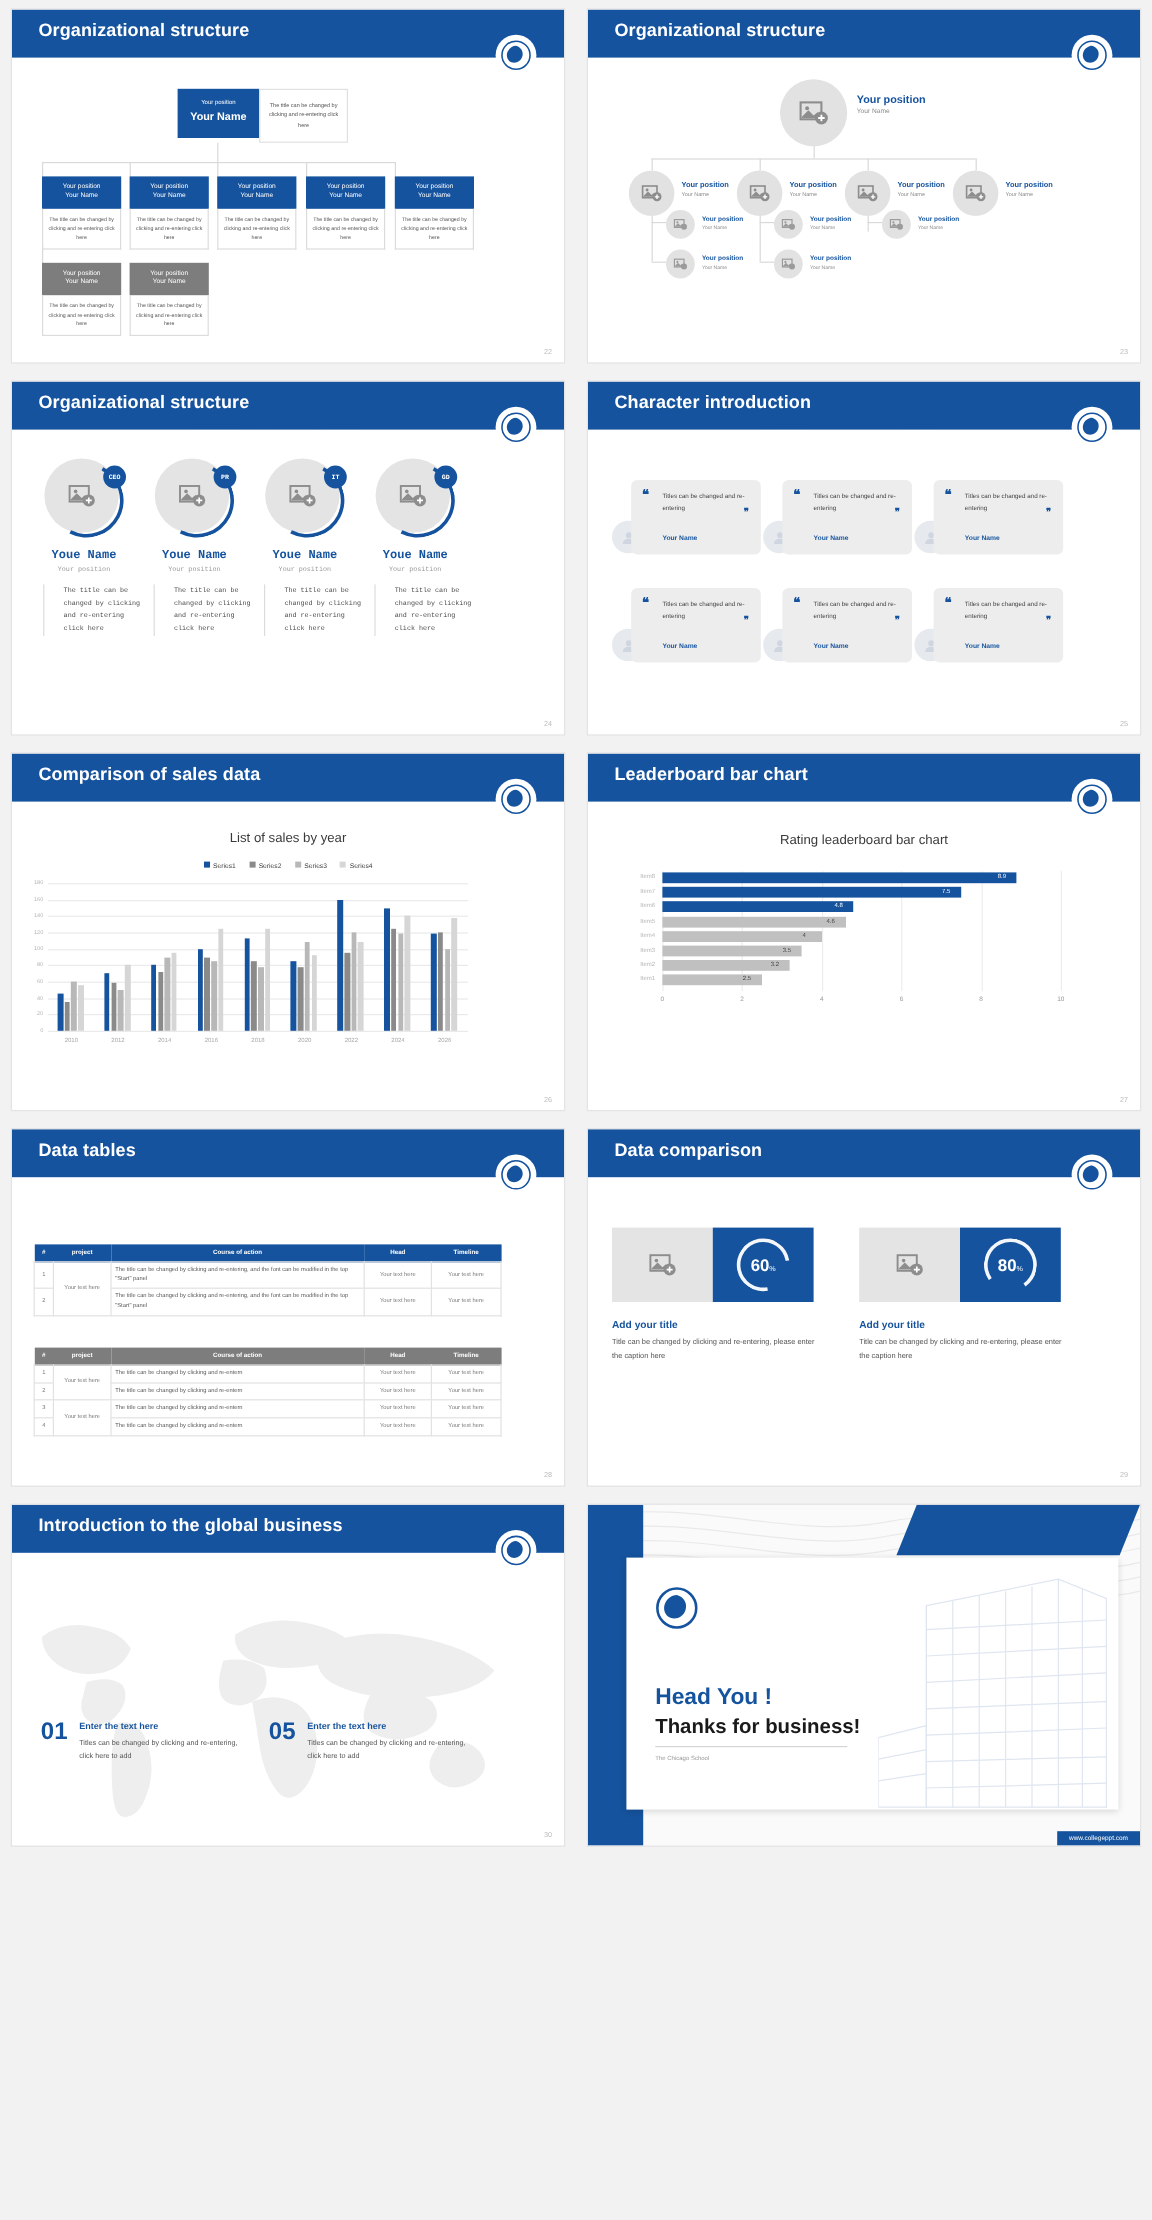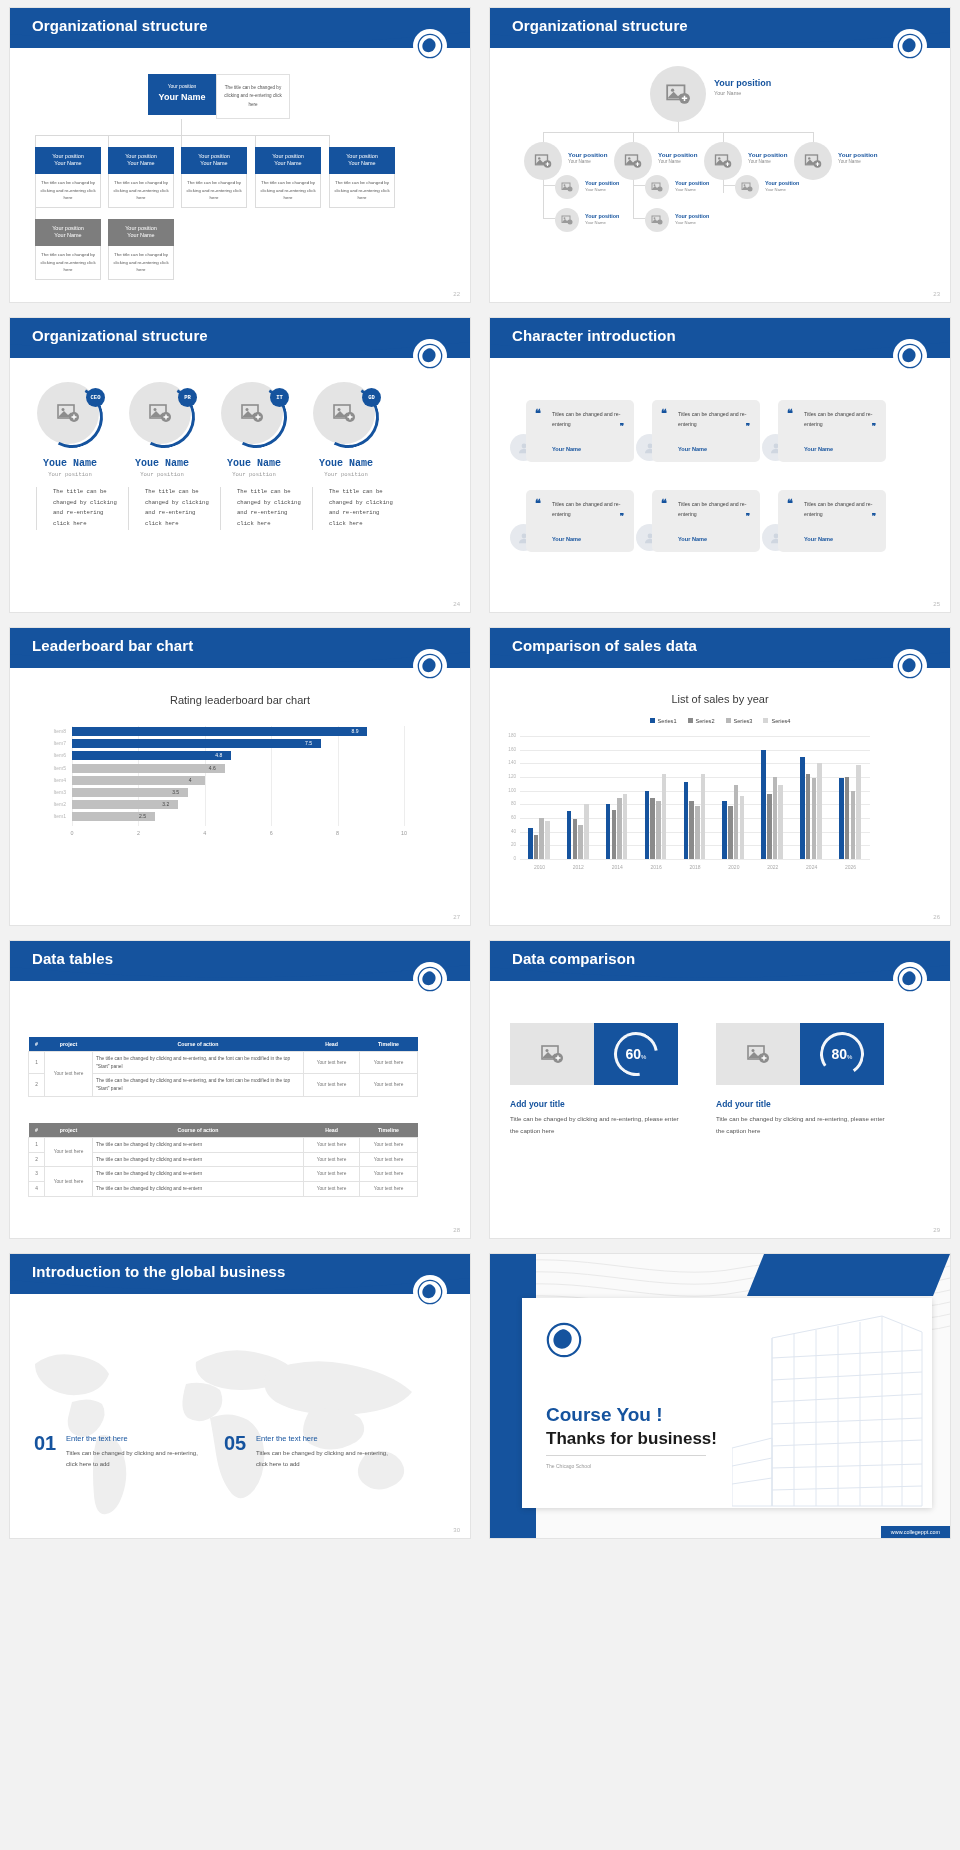--- a/index.html
+++ b/index.html
@@ -120,21 +120,21 @@
     display:flex; align-items:center; justify-content:center; }
   .d29 .pct .ringc { position:absolute; width:44px; height:44px; border-radius:50%;
     border:3px solid rgba(255,255,255,.95); border-right-color:transparent; }
   .d29 .pct .val { color:#fff; font-size:14px; font-weight:bold; z-index:2; }
   .d29 .pct .val small { font-size:6px; font-weight:normal; }
   .cap29 .t { font-size:8.5px; font-weight:bold; color:#15539e; }
   .cap29 .b { font-size:6.2px; color:#555; line-height:1.9; margin-top:4px; }
 
   
   .num30 { position:absolute; font-size:20px; font-weight:bold; color:#15539e; }
-  .t30 { position:absolute; font-size:7.5px; font-weight:normal; color:#15539e;text-align:center; }
+  .t30 { position:absolute; font-size:7.5px; font-weight:bold; color:#15539e;text-align:center; }
   .b30 { position:absolute; font-size:6px; color:#555; line-height:1.9; }
 
   
   .thx { position:absolute; background:#fff; box-shadow:0 1px 6px rgba(0,0,0,.16); }
   .thx .ty { font-size:19px; font-weight:bold; color:#15539e; }
   .thx .tl { font-size:17px; font-weight:bold; color:#1a1a1a; margin-top:3px; }
   .thx .sub { font-size:5px; color:#9a9a9a; margin-top:7px; }
   .thx hr { border:none; border-top:1px solid #d5d5d5; margin-top:6px; width:160px; }
   .urlbar { position:absolute; right:0; bottom:0; background:#15539e; color:#fff;
     font-size:5.4px; padding:3px 10px; }
@@ -591,98 +591,20 @@
           </svg>
         </div>
       <div class="qcard" style="left:288px;top:172px">
         <div class="qm">❝</div>
         <div class="txt">Titles can be changed and re-entering</div>
         <div class="qm2">❞</div>
         <div class="who">Your Name</div>
       </div>
 
       <div class="pg">25</div>
-    </div>
-  </div>
-
-  <div class="cell" style="height:313px">
-    <div class="slide">
-      <div class="hdr">
-        <div class="band"></div>
-        <svg viewBox="0 0 460 26" preserveAspectRatio="none">
-            <path d="M0,4 Q230,26 460,2 L460,0 L0,0 Z" fill="#15539e"></path>
-          </svg>
-        <div class="title">Leaderboard bar chart</div>
-      </div>
-      <div class="logo">
-        <div class="ring">
-            <svg width="26" height="26" viewBox="0 0 40 40">
-              <circle cx="20" cy="20" r="18" fill="none" stroke="#15539e" stroke-width="2"></circle>
-              <path d="M20 8 C27 10 30 16 28 22 C26 28 20 31 14 29 C9 27 7 21 9 16 C11 11 16 8 20 8 Z M20 13 C24 14 26 18 24 22 C22 25 18 26 15 24 C12 22 12 18 14 16 C16 13 18 13 20 13 Z" fill="#15539e"></path>
-            </svg>
-          </div>
-      </div>
-
-      <div class="chtitle" style="top:66px">Rating leaderboard bar chart</div>
-      <div class="plot" id="plot27" style="left:30px;top:98px;width:370px;height:115px">
-          <div class="vline" style="left: 32px; height: 100px;"></div>
-          <div class="xax" style="left: 25px; top: 104px;">0</div>
-          <div class="vline" style="left: 98.4px; height: 100px;"></div>
-          <div class="xax" style="left: 91.4px; top: 104px;">2</div>
-          <div class="vline" style="left: 164.8px; height: 100px;"></div>
-          <div class="xax" style="left: 157.8px; top: 104px;">4</div>
-          <div class="vline" style="left: 231.2px; height: 100px;"></div>
-          <div class="xax" style="left: 224.2px; top: 104px;">6</div>
-          <div class="vline" style="left: 297.6px; height: 100px;"></div>
-          <div class="xax" style="left: 290.6px; top: 104px;">8</div>
-          <div class="vline" style="left: 364px; height: 100px;"></div>
-          <div class="xax" style="left: 357px; top: 104px;">10</div>
-          <div class="hbrow" style="top: 0px;">
-            <div class="hblabel">Item8</div>
-            <div class="hbbar" style="width: 295.48px; background: rgb(21, 83, 158);"></div>
-            <div class="hbval" style="left: 311.48px; color: rgb(255, 255, 255);">8.9</div>
-          </div>
-          <div class="hbrow" style="top: 12.2px;">
-            <div class="hblabel">Item7</div>
-            <div class="hbbar" style="width: 249px; background: rgb(21, 83, 158);"></div>
-            <div class="hbval" style="left: 265px; color: rgb(255, 255, 255);">7.5</div>
-          </div>
-          <div class="hbrow" style="top: 24.4px;">
-            <div class="hblabel">Item6</div>
-            <div class="hbbar" style="width: 159.36px; background: rgb(21, 83, 158);"></div>
-            <div class="hbval" style="left: 175.36px; color: rgb(255, 255, 255);">4.8</div>
-          </div>
-          <div class="hbrow" style="top: 36.6px;">
-            <div class="hblabel">Item5</div>
-            <div class="hbbar" style="width: 152.72px; background: rgb(192, 192, 192);"></div>
-            <div class="hbval" style="left: 168.72px; color: rgb(68, 68, 68);">4.6</div>
-          </div>
-          <div class="hbrow" style="top: 48.8px;">
-            <div class="hblabel">Item4</div>
-            <div class="hbbar" style="width: 132.8px; background: rgb(192, 192, 192);"></div>
-            <div class="hbval" style="left: 148.8px; color: rgb(68, 68, 68);">4</div>
-          </div>
-          <div class="hbrow" style="top: 61px;">
-            <div class="hblabel">Item3</div>
-            <div class="hbbar" style="width: 116.2px; background: rgb(192, 192, 192);"></div>
-            <div class="hbval" style="left: 132.2px; color: rgb(68, 68, 68);">3.5</div>
-          </div>
-          <div class="hbrow" style="top: 73.2px;">
-            <div class="hblabel">Item2</div>
-            <div class="hbbar" style="width: 106.24px; background: rgb(192, 192, 192);"></div>
-            <div class="hbval" style="left: 122.24px; color: rgb(68, 68, 68);">3.2</div>
-          </div>
-          <div class="hbrow" style="top: 85.4px;">
-            <div class="hblabel">Item1</div>
-            <div class="hbbar" style="width: 83px; background: rgb(192, 192, 192);"></div>
-            <div class="hbval" style="left: 99px; color: rgb(68, 68, 68);">2.5</div>
-          </div>
-        </div>
-
-      <div class="pg">27</div>
     </div>
   </div>
 
   <div class="cell" style="height:313px">
     <div class="slide">
       <div class="hdr">
         <div class="band"></div>
         <svg viewBox="0 0 460 26" preserveAspectRatio="none">
             <path d="M0,4 Q230,26 460,2 L460,0 L0,0 Z" fill="#15539e"></path>
           </svg>
@@ -779,20 +701,98 @@
     </div>
   </div>
 
   <div class="cell" style="height:313px">
     <div class="slide">
       <div class="hdr">
         <div class="band"></div>
         <svg viewBox="0 0 460 26" preserveAspectRatio="none">
             <path d="M0,4 Q230,26 460,2 L460,0 L0,0 Z" fill="#15539e"></path>
           </svg>
+        <div class="title">Leaderboard bar chart</div>
+      </div>
+      <div class="logo">
+        <div class="ring">
+            <svg width="26" height="26" viewBox="0 0 40 40">
+              <circle cx="20" cy="20" r="18" fill="none" stroke="#15539e" stroke-width="2"></circle>
+              <path d="M20 8 C27 10 30 16 28 22 C26 28 20 31 14 29 C9 27 7 21 9 16 C11 11 16 8 20 8 Z M20 13 C24 14 26 18 24 22 C22 25 18 26 15 24 C12 22 12 18 14 16 C16 13 18 13 20 13 Z" fill="#15539e"></path>
+            </svg>
+          </div>
+      </div>
+
+      <div class="chtitle" style="top:66px">Rating leaderboard bar chart</div>
+      <div class="plot" id="plot27" style="left:30px;top:98px;width:370px;height:115px">
+          <div class="vline" style="left: 32px; height: 100px;"></div>
+          <div class="xax" style="left: 25px; top: 104px;">0</div>
+          <div class="vline" style="left: 98.4px; height: 100px;"></div>
+          <div class="xax" style="left: 91.4px; top: 104px;">2</div>
+          <div class="vline" style="left: 164.8px; height: 100px;"></div>
+          <div class="xax" style="left: 157.8px; top: 104px;">4</div>
+          <div class="vline" style="left: 231.2px; height: 100px;"></div>
+          <div class="xax" style="left: 224.2px; top: 104px;">6</div>
+          <div class="vline" style="left: 297.6px; height: 100px;"></div>
+          <div class="xax" style="left: 290.6px; top: 104px;">8</div>
+          <div class="vline" style="left: 364px; height: 100px;"></div>
+          <div class="xax" style="left: 357px; top: 104px;">10</div>
+          <div class="hbrow" style="top: 0px;">
+            <div class="hblabel">Item8</div>
+            <div class="hbbar" style="width: 295.48px; background: rgb(21, 83, 158);"></div>
+            <div class="hbval" style="left: 311.48px; color: rgb(255, 255, 255);">8.9</div>
+          </div>
+          <div class="hbrow" style="top: 12.2px;">
+            <div class="hblabel">Item7</div>
+            <div class="hbbar" style="width: 249px; background: rgb(21, 83, 158);"></div>
+            <div class="hbval" style="left: 265px; color: rgb(255, 255, 255);">7.5</div>
+          </div>
+          <div class="hbrow" style="top: 24.4px;">
+            <div class="hblabel">Item6</div>
+            <div class="hbbar" style="width: 159.36px; background: rgb(21, 83, 158);"></div>
+            <div class="hbval" style="left: 175.36px; color: rgb(255, 255, 255);">4.8</div>
+          </div>
+          <div class="hbrow" style="top: 36.6px;">
+            <div class="hblabel">Item5</div>
+            <div class="hbbar" style="width: 152.72px; background: rgb(192, 192, 192);"></div>
+            <div class="hbval" style="left: 168.72px; color: rgb(68, 68, 68);">4.6</div>
+          </div>
+          <div class="hbrow" style="top: 48.8px;">
+            <div class="hblabel">Item4</div>
+            <div class="hbbar" style="width: 132.8px; background: rgb(192, 192, 192);"></div>
+            <div class="hbval" style="left: 148.8px; color: rgb(68, 68, 68);">4</div>
+          </div>
+          <div class="hbrow" style="top: 61px;">
+            <div class="hblabel">Item3</div>
+            <div class="hbbar" style="width: 116.2px; background: rgb(192, 192, 192);"></div>
+            <div class="hbval" style="left: 132.2px; color: rgb(68, 68, 68);">3.5</div>
+          </div>
+          <div class="hbrow" style="top: 73.2px;">
+            <div class="hblabel">Item2</div>
+            <div class="hbbar" style="width: 106.24px; background: rgb(192, 192, 192);"></div>
+            <div class="hbval" style="left: 122.24px; color: rgb(68, 68, 68);">3.2</div>
+          </div>
+          <div class="hbrow" style="top: 85.4px;">
+            <div class="hblabel">Item1</div>
+            <div class="hbbar" style="width: 83px; background: rgb(192, 192, 192);"></div>
+            <div class="hbval" style="left: 99px; color: rgb(68, 68, 68);">2.5</div>
+          </div>
+        </div>
+
+      <div class="pg">27</div>
+    </div>
+  </div>
+
+  <div class="cell" style="height:313px">
+    <div class="slide">
+      <div class="hdr">
+        <div class="band"></div>
+        <svg viewBox="0 0 460 26" preserveAspectRatio="none">
+            <path d="M0,4 Q230,26 460,2 L460,0 L0,0 Z" fill="#15539e"></path>
+          </svg>
         <div class="title">Data tables</div>
       </div>
       <div class="logo">
         <div class="ring">
             <svg width="26" height="26" viewBox="0 0 40 40">
               <circle cx="20" cy="20" r="18" fill="none" stroke="#15539e" stroke-width="2"></circle>
               <path d="M20 8 C27 10 30 16 28 22 C26 28 20 31 14 29 C9 27 7 21 9 16 C11 11 16 8 20 8 Z M20 13 C24 14 26 18 24 22 C22 25 18 26 15 24 C12 22 12 18 14 16 C16 13 18 13 20 13 Z" fill="#15539e"></path>
             </svg>
           </div>
       </div>
@@ -998,21 +998,21 @@
             <path d="M0 150 L40 140 L40 208 L0 208 Z M0 168 L40 160 M0 186 L40 180"></path>
           </g>
         </svg>
         <div style="position:absolute;left:24px;top:24px">
           <svg width="36" height="36" viewBox="0 0 40 40">
               <circle cx="20" cy="20" r="18" fill="none" stroke="#15539e" stroke-width="2.4"></circle>
               <path d="M20 8 C27 10 30 16 28 22 C26 28 20 31 14 29 C9 27 7 21 9 16 C11 11 16 8 20 8 Z M20 13 C24 14 26 18 24 22 C22 25 18 26 15 24 C12 22 12 18 14 16 C16 13 18 13 20 13 Z" fill="#15539e"></path>
             </svg>
         </div>
         <div style="position:absolute;left:24px;top:106px">
-          <div class="ty">Course You !</div>
+          <div class="ty">Head You !</div>
           <div class="tl">Thanks for business!</div>
           <hr>
           <div class="sub">The Chicago School</div>
         </div>
       </div>
 
       <div class="urlbar">www.collegeppt.com</div>
       <div class="pg"></div>
     </div>
   </div>

